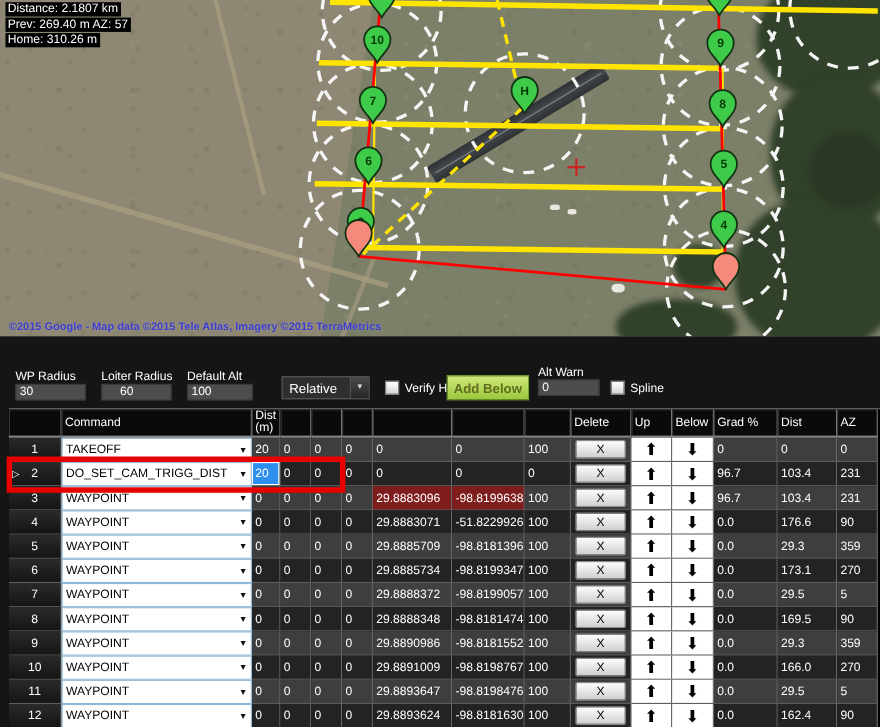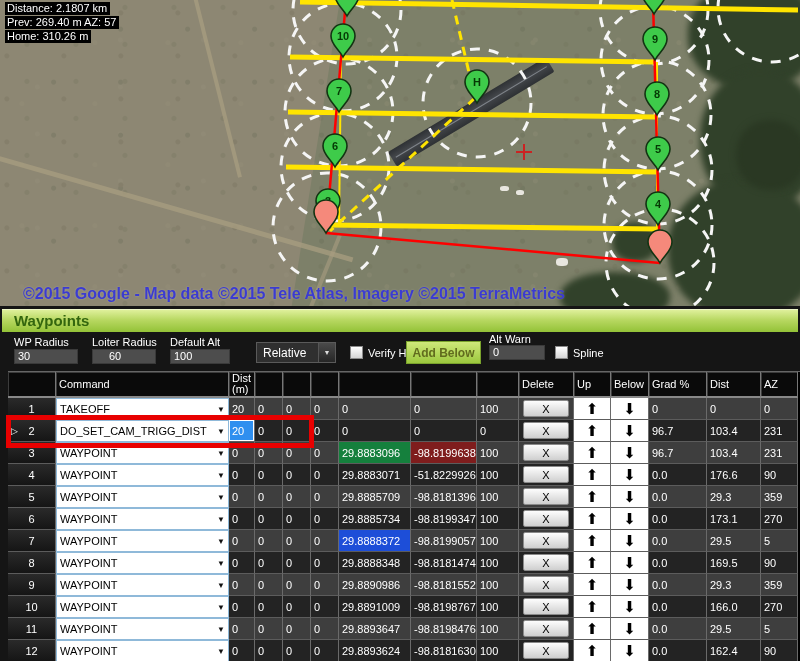--- a/index.html
+++ b/index.html
@@ -25,21 +25,21 @@
   .airstrip { position:absolute; left:388px; top:152px; width:184px; height:17px;
               background:linear-gradient(#2e3134,#43464a 45%,#2e3134);
               transform:rotate(-31deg); transform-origin:0 0; border-radius:2px; }
   .airstrip:after { content:""; position:absolute; left:4px; right:4px; top:8px;
                     height:1px; background:#9aa0a6; opacity:.7; }
   .white-mark { position:absolute; background:#e8e6df; border-radius:40%; }
   .map-svg { position:absolute; inset:0; }
   .info-box { position:absolute; left:5px; top:2px; z-index:20; }
   .info-line { width:fit-content; background:#000; color:#fff; font-size:11px;
                padding:0 3px 1px 2px; margin-bottom:1px; white-space:nowrap; }
-  .copyright { position:absolute; left:23px; bottom:3px; color:#3b3bd1; font-size:16px;
+  .copyright { position:absolute; left:8px; bottom:3px; color:#3b3bd1; font-size:10px;
                font-weight:bold; z-index:20; text-shadow:0 0 2px rgba(255,255,255,.25); }
 
   
   .panel { position:absolute; left:0; top:306px; width:800px; height:355px; background:#151515; }
   .titlebar { position:absolute; left:2px; top:3px; width:796px; height:23px;
               background:linear-gradient(#dff09b,#b8d862 45%,#93c237);
               border-top:1px solid #eef7c8; }
   .titlebar span { display:block; padding:2px 0 0 12px; font-size:15px; font-weight:bold;
                    color:#33660e; }
   .toolbar { position:absolute; left:8px; top:26px; width:792px; height:40px; color:#fff;
@@ -195,23 +195,20 @@
 
     <div class="info-box">
       <div class="info-line">Distance: 2.1807 km</div>
       <div class="info-line">Prev: 269.40 m AZ: 57</div>
       <div class="info-line">Home: 310.26 m</div>
     </div>
     <div class="copyright">©2015 Google - Map data ©2015 Tele Atlas, Imagery ©2015 TerraMetrics</div>
   </div>
 
   <div class="panel">
-    <div class="titlebar">
-      <span>Waypoints</span>
-    </div>
 
     <div class="toolbar">
       <div class="tb-label" style="left:6px;top:4px;">WP Radius</div>
       <div class="tb-input" style="left:6px;top:17px;width:64px;">30</div>
       <div class="tb-label" style="left:84px;top:4px;">Loiter Radius</div>
       <div class="tb-input" style="left:84px;top:17px;width:64px;padding-left:16px;">60</div>
       <div class="tb-label" style="left:162px;top:4px;">Default Alt</div>
       <div class="tb-input" style="left:162px;top:17px;width:60px;">100</div>
       <div class="combo" style="left:248px;top:10px;width:80px;height:21px;">
         <span class="txt">Relative</span>
@@ -284,21 +281,21 @@
           <div class="c " style="background: rgb(35, 35, 35);">103.4</div>
           <div class="c " style="background: rgb(35, 35, 35);">231</div>
         </div>
         <div class="grid-row">
           <div class="c rowhdr">3</div>
           <div class="c cmd">WAYPOINT<span class="arrow">▼</span></div>
           <div class="c " style="background: rgb(62, 62, 62);">0</div>
           <div class="c " style="background: rgb(62, 62, 62);">0</div>
           <div class="c " style="background: rgb(62, 62, 62);">0</div>
           <div class="c " style="background: rgb(62, 62, 62);">0</div>
-          <div class="c " style="background: #15803d; text-align: right;">29.8883096</div>
+          <div class="c " style="background: #7f1d1d; text-align: right;">29.8883096</div>
           <div class="c " style="background: #7f1d1d;">-98.8199638</div>
           <div class="c " style="background: rgb(62, 62, 62);">100</div>
           <div class="c delcell" style="background: rgb(62, 62, 62);">
             <div class="xbtn">X</div>
           </div>
           <div class="c arrcell" title="">⬆</div>
           <div class="c arrcell">⬇</div>
           <div class="c " style="background: rgb(62, 62, 62);">96.7</div>
           <div class="c " style="background: rgb(62, 62, 62);">103.4</div>
           <div class="c " style="background: rgb(62, 62, 62);">231</div>
@@ -360,21 +357,21 @@
           <div class="c " style="background: rgb(35, 35, 35);">173.1</div>
           <div class="c " style="background: rgb(35, 35, 35);">270</div>
         </div>
         <div class="grid-row">
           <div class="c rowhdr">7</div>
           <div class="c cmd">WAYPOINT<span class="arrow">▼</span></div>
           <div class="c " style="background: rgb(62, 62, 62);">0</div>
           <div class="c " style="background: rgb(62, 62, 62);">0</div>
           <div class="c " style="background: rgb(62, 62, 62);">0</div>
           <div class="c " style="background: rgb(62, 62, 62);">0</div>
-          <div class="c " style="background: #1d4ed8;">29.8888372</div>
+          <div class="c " style="background: #404040;">29.8888372</div>
           <div class="c " style="background: rgb(62, 62, 62);">-98.8199057</div>
           <div class="c " style="background: rgb(62, 62, 62);">100</div>
           <div class="c delcell" style="background: rgb(62, 62, 62);">
             <div class="xbtn">X</div>
           </div>
           <div class="c arrcell" title="">⬆</div>
           <div class="c arrcell">⬇</div>
           <div class="c " style="background: rgb(62, 62, 62);">0.0</div>
           <div class="c " style="background: rgb(62, 62, 62);">29.5</div>
           <div class="c " style="background: rgb(62, 62, 62);">5</div>

